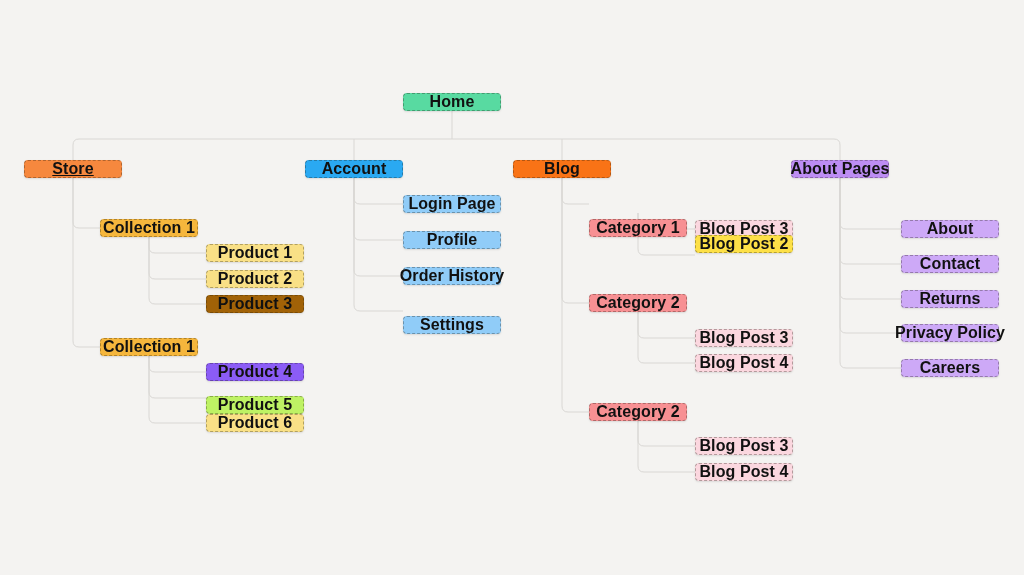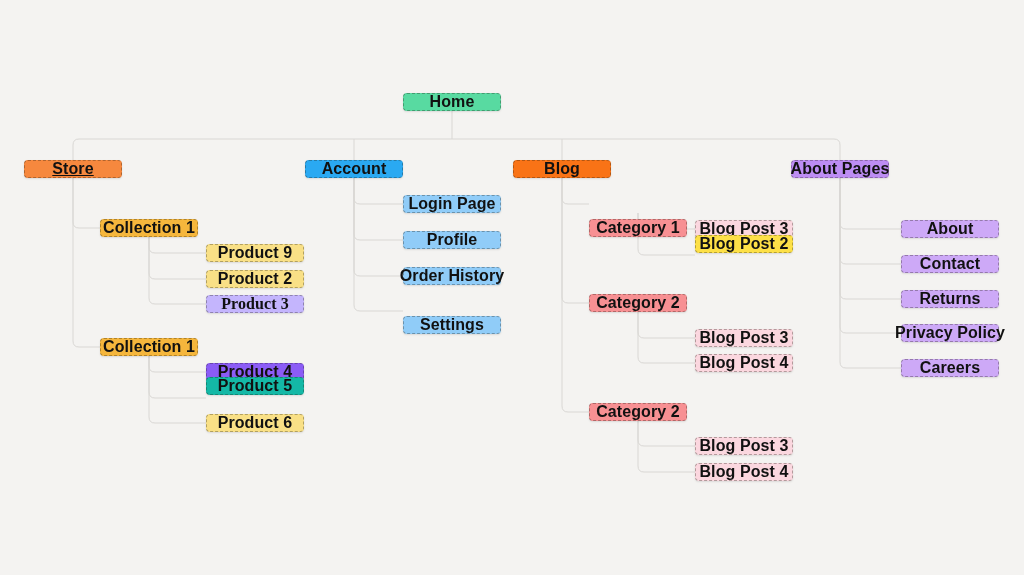--- a/index.html
+++ b/index.html
@@ -64,26 +64,26 @@
       <path d="M 840 178 V 362 Q 840 368 846 368 H 901" stroke="#D9D7D4" stroke-width="1" fill="none"></path>
       <path d="M 452 111 V 139" stroke="#D9D7D4" stroke-width="1" fill="none"></path>
       <path d="M 73 160 V 145 Q 73 139 79 139 H 834 Q 840 139 840 145 V 160" stroke="#D9D7D4" stroke-width="1" fill="none"></path>
       <path d="M 354 139 V 160" stroke="#D9D7D4" stroke-width="1" fill="none"></path>
       <path d="M 562 139 V 160" stroke="#D9D7D4" stroke-width="1" fill="none"></path>
     </svg>
 
 <div class="node" style="left: 403px; top: 93px; background: rgb(88, 218, 161); color: rgb(17, 17, 17);">Home</div>
     <div class="node" style="left: 24px; top: 160px; background: rgb(246, 136, 62); color: rgb(17, 17, 17); text-decoration: underline;">Store</div>
     <div class="node" style="left: 100px; top: 219px; background: rgb(245, 182, 60); color: rgb(17, 17, 17);">Collection 1</div>
-    <div class="node" style="left: 206px; top: 244px; background: rgb(249, 224, 134); color: rgb(17, 17, 17);">Product 9</div>
+    <div class="node" style="left: 206px; top: 244px; background: rgb(249, 224, 134); color: rgb(17, 17, 17);">Product 1</div>
     <div class="node" style="left: 206px; top: 270px; background: rgb(249, 224, 134); color: rgb(17, 17, 17);">Product 2</div>
-    <div class="node" style="left: 206px; top: 295px; background: #c4b5fd; color: rgb(17, 17, 17); font-family: Liberation Serif, serif;">Product 3</div>
+    <div class="node" style="left: 206px; top: 295px; background: #a16207; color: rgb(17, 17, 17);">Product 3</div>
     <div class="node" style="left: 100px; top: 338px; background: rgb(245, 182, 60); color: rgb(17, 17, 17);">Collection 1</div>
     <div class="node" style="left: 206px; top: 363px; background: #8b5cf6; color: rgb(17, 17, 17);">Product 4</div>
-    <div class="node" style="left: 206px; top: 377px; background: #14b8a6; color: rgb(17, 17, 17);">Product 5</div>
+    <div class="node" style="left: 206px; top: 396px; background: #bef264; color: rgb(17, 17, 17);">Product 5</div>
     <div class="node" style="left: 206px; top: 414px; background: rgb(249, 224, 134); color: rgb(17, 17, 17);">Product 6</div>
     <div class="node" style="left: 305px; top: 160px; background: rgb(42, 169, 242); color: rgb(17, 17, 17);">Account</div>
     <div class="node" style="left: 403px; top: 195px; background: rgb(144, 204, 248); color: rgb(17, 17, 17);">Login Page</div>
     <div class="node" style="left: 403px; top: 231px; background: rgb(144, 204, 248); color: rgb(17, 17, 17);">Profile</div>
     <div class="node" style="left: 403px; top: 267px; background: rgb(144, 204, 248); color: rgb(17, 17, 17);">Order History</div>
     <div class="node" style="left: 403px; top: 302px; background: rgb(144, 204, 248); color: rgb(17, 17, 17); margin-top: 14px;">Settings</div>
     <div class="node" style="left: 513px; top: 160px; background: #f97316; color: rgb(17, 17, 17);">Blog</div>
     <div class="node" style="left: 589px; top: 195px; background: rgb(247, 144, 147); color: rgb(17, 17, 17); margin-top: 24px;">Category 1</div>
     <div class="node" style="left: 695px; top: 220px; background: rgb(251, 215, 223); color: rgb(17, 17, 17);">Blog Post 3</div>
     <div class="node" style="left: 695px; top: 235px; background: #fde047; color: rgb(17, 17, 17);">Blog Post 2</div>

